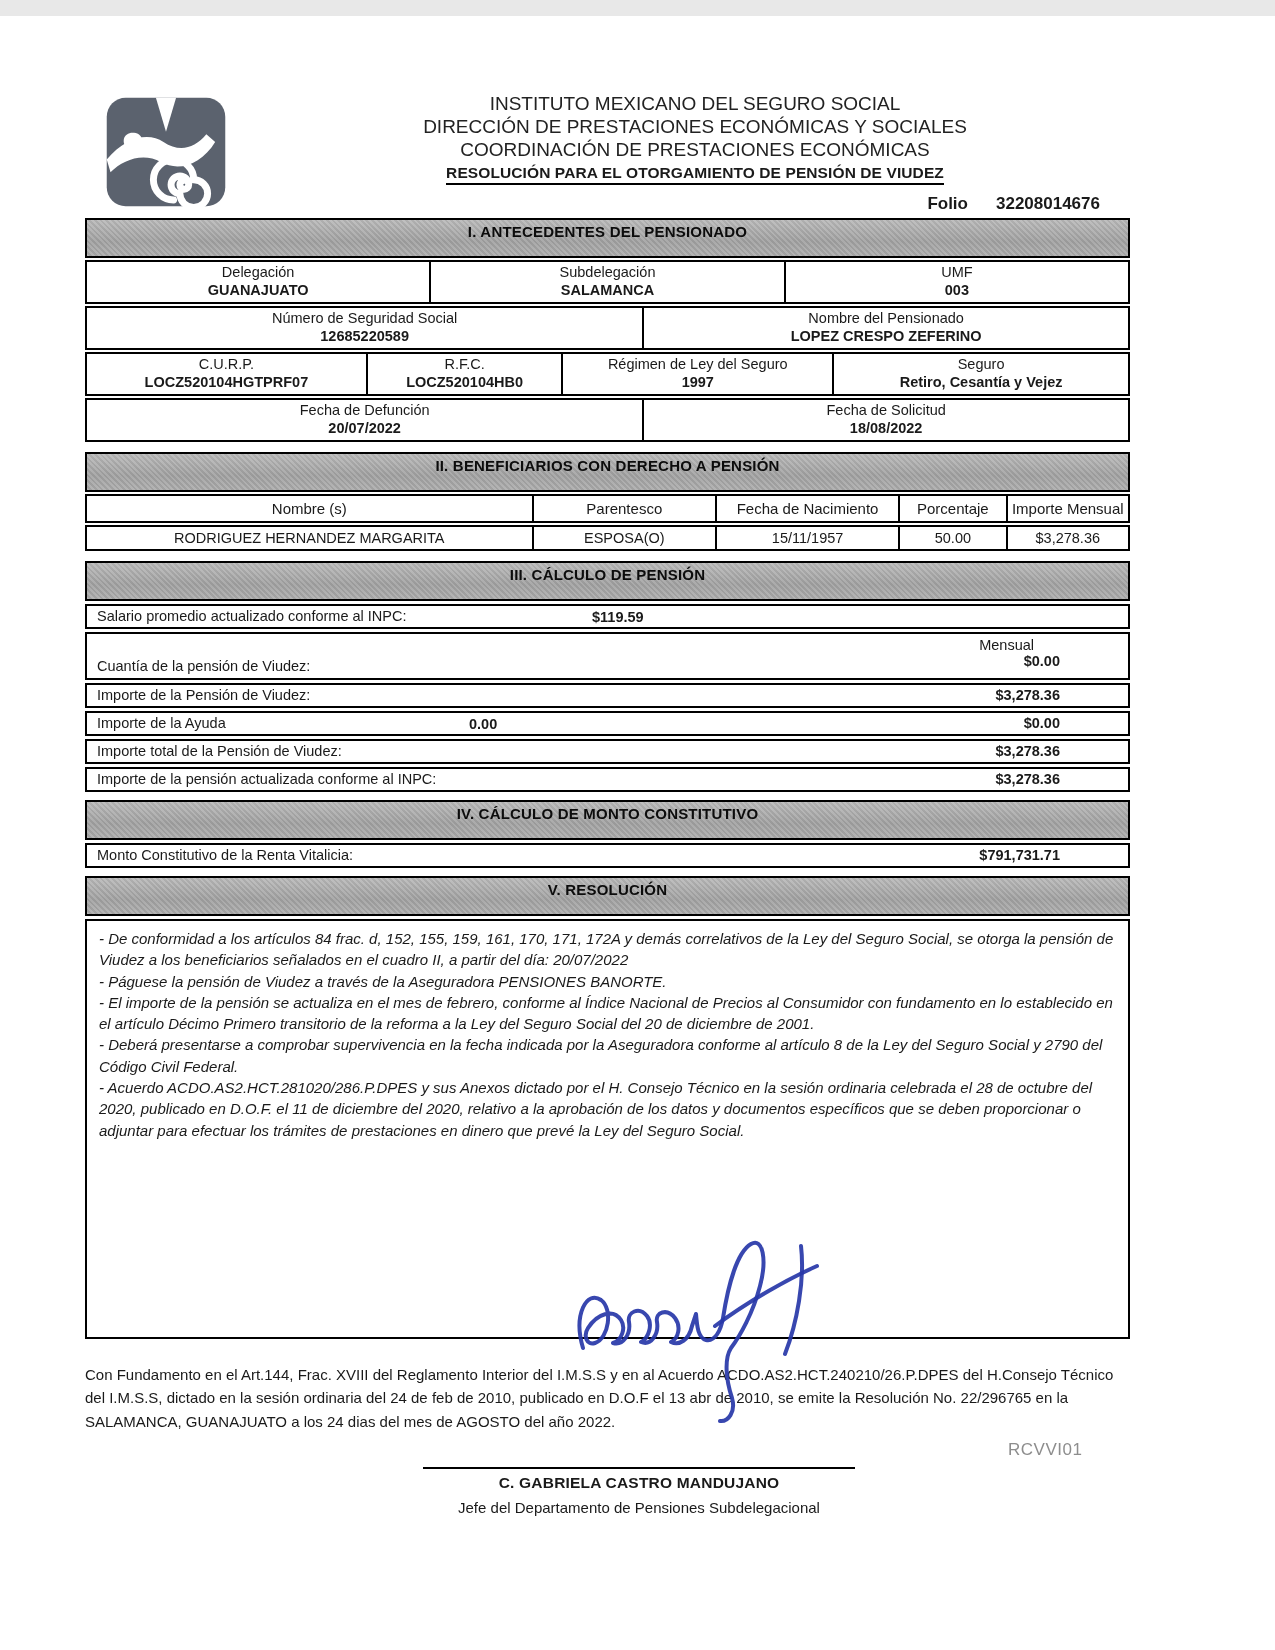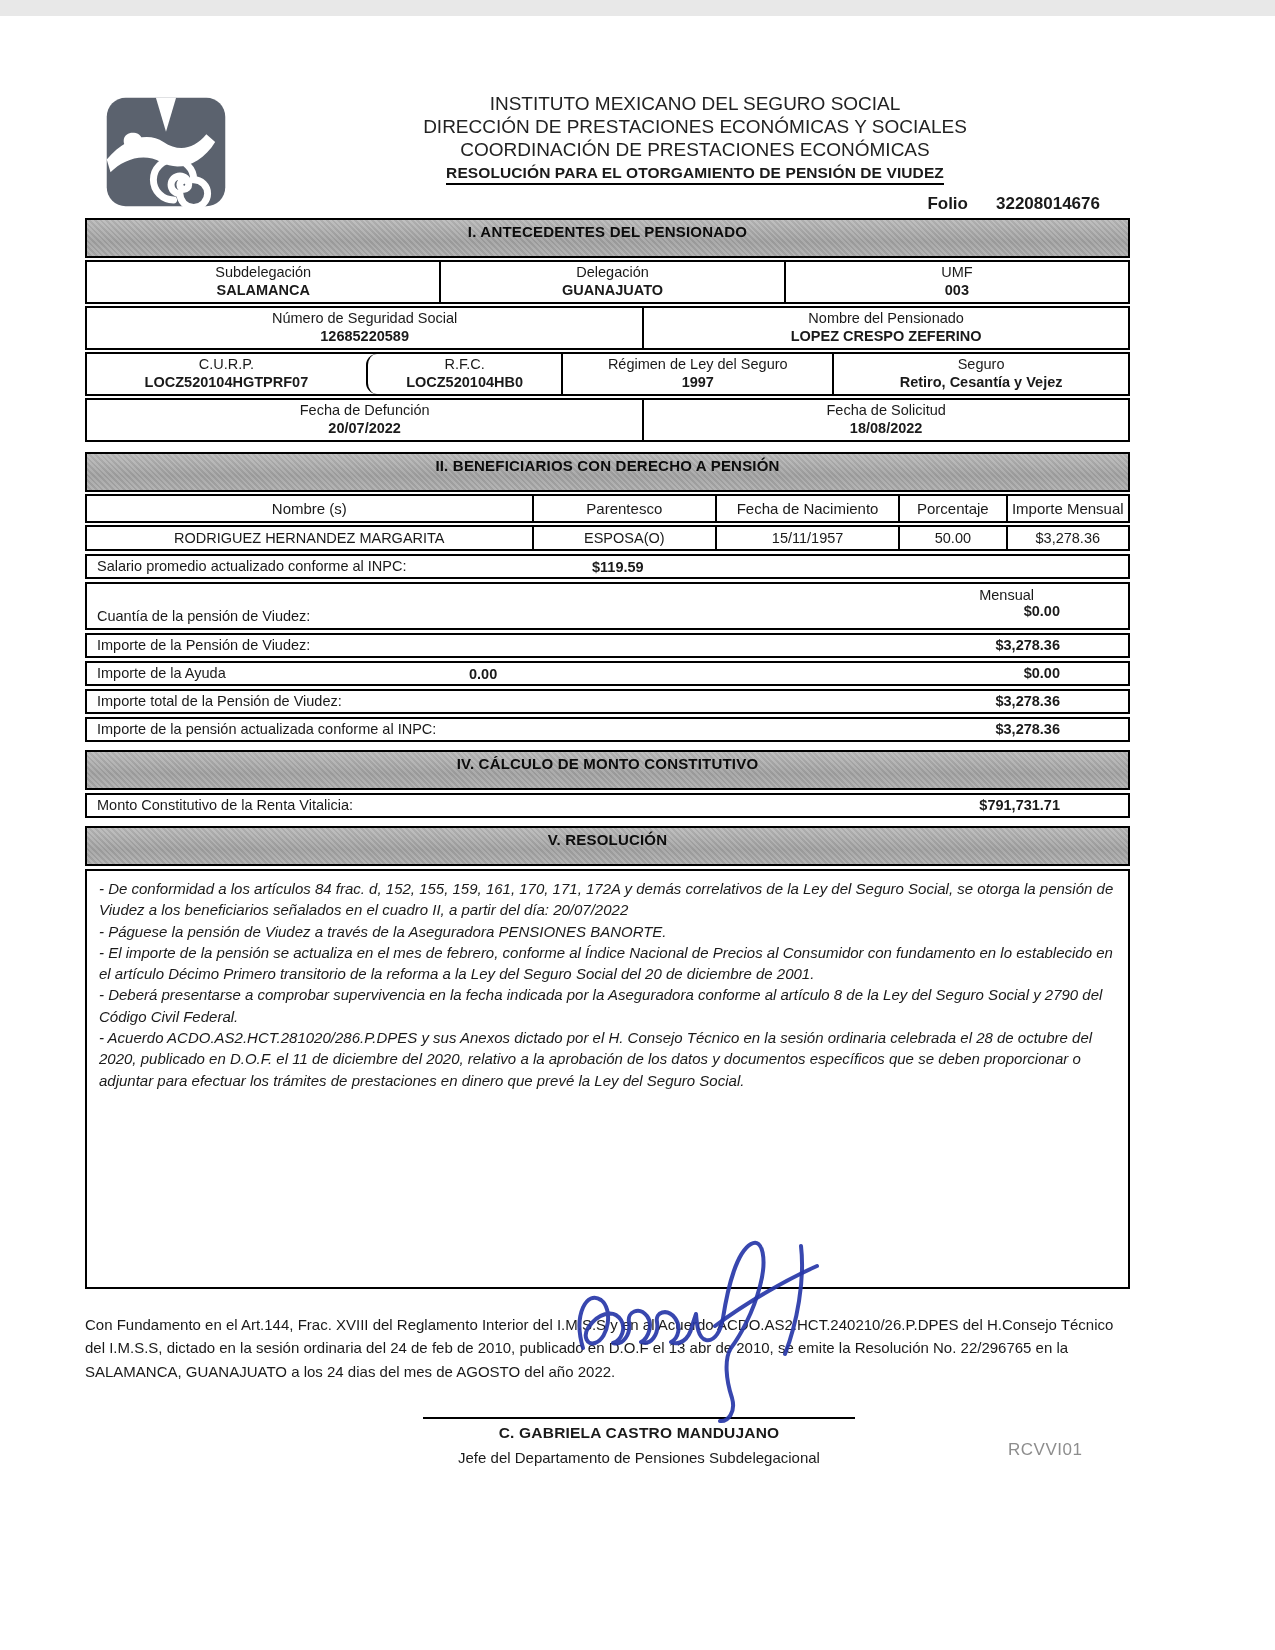--- a/index.html
+++ b/index.html
@@ -36,21 +36,21 @@
   .mt8 { margin-top: 8px; }
 
   
   .trow { display: flex; border: 2px solid #000; margin-top: 2px; background:#fff; }
   .tcell { padding: 2px 4px 4px; text-align: center; }
   .tcell + .tcell { border-left: 2px solid #000; }
   .tlabel { font-size: 14.5px; }
   .tvalue { font-size: 14.5px; font-weight: bold; margin-top: 2px; }
   .fx33 { flex: 33 0 0; } .fx34 { flex: 34 0 0; }
   .fx535 { flex: 53.5 0 0; } .fx465 { flex: 46.5 0 0; }
-  .fx27 { flex: 27 0 0; } .fx185 { flex: 18.5 0 0; border-radius: 11px; } .fx26 { flex: 26 0 0; } .fx285 { flex: 28.5 0 0; }
+  .fx27 { flex: 27 0 0; } .fx185 { flex: 18.5 0 0; } .fx26 { flex: 26 0 0; } .fx285 { flex: 28.5 0 0; }
   .fx435 { flex: 43.5 0 0; border-radius: 11px; } .fx175 { flex: 17.5 0 0; } .fx10 { flex: 10 0 0; } .fx115 { flex: 11.5 0 0; }
   .hcell { padding: 4px 2px; text-align: center; font-size: 15px; }
   .dcell { padding: 3px 2px; text-align: center; font-size: 14.5px; }
 
   
   .calc-row {
     position: relative; display: flex; align-items: center; justify-content: space-between;
     border: 2px solid #000; margin-top: 3px; padding: 2px 10px 3px; font-size: 14.5px; min-height: 24px;
   }
   .calc-val { font-weight: bold; text-align: right; padding-right: 58px; white-space: nowrap; }
@@ -99,27 +99,27 @@
         <div class="folio-row">
           <span>Folio</span>
           <span>32208014676</span>
         </div>
       </div>
     </div>
 
     <div class="banner">I. ANTECEDENTES DEL PENSIONADO</div>
 
     <div class="trow">
+      <div class="tcell fx33">
+        <div class="tlabel">Delegación</div>
+        <div class="tvalue">GUANAJUATO</div>
+      </div>
       <div class="tcell fx34">
         <div class="tlabel">Subdelegación</div>
         <div class="tvalue">SALAMANCA</div>
-      </div>
-      <div class="tcell fx33">
-        <div class="tlabel">Delegación</div>
-        <div class="tvalue">GUANAJUATO</div>
       </div>
       <div class="tcell fx33">
         <div class="tlabel">UMF</div>
         <div class="tvalue">003</div>
       </div>
     </div>
 
     <div class="trow">
       <div class="tcell fx535">
         <div class="tlabel">Número de Seguridad Social</div>
@@ -172,20 +172,21 @@
     </div>
 
     <div class="trow">
       <div class="tcell dcell fx435">RODRIGUEZ HERNANDEZ MARGARITA</div>
       <div class="tcell dcell fx175">ESPOSA(O)</div>
       <div class="tcell dcell fx175">15/11/1957</div>
       <div class="tcell dcell fx10">50.00</div>
       <div class="tcell dcell fx115">$3,278.36</div>
     </div>
 
+    <div class="banner mt10">III. CÁLCULO DE PENSIÓN</div>
 
     <div class="calc-row">
       <div class="calc-label">Salario promedio actualizado conforme al INPC:</div>
       <div class="mid-val salario-pos">$119.59</div>
     </div>
 
     <div class="calc-row tall">
       <div class="calc-label">Cuantía de la pensión de Viudez:</div>
       <div class="right-col">
         <div class="mensual">Mensual</div>

